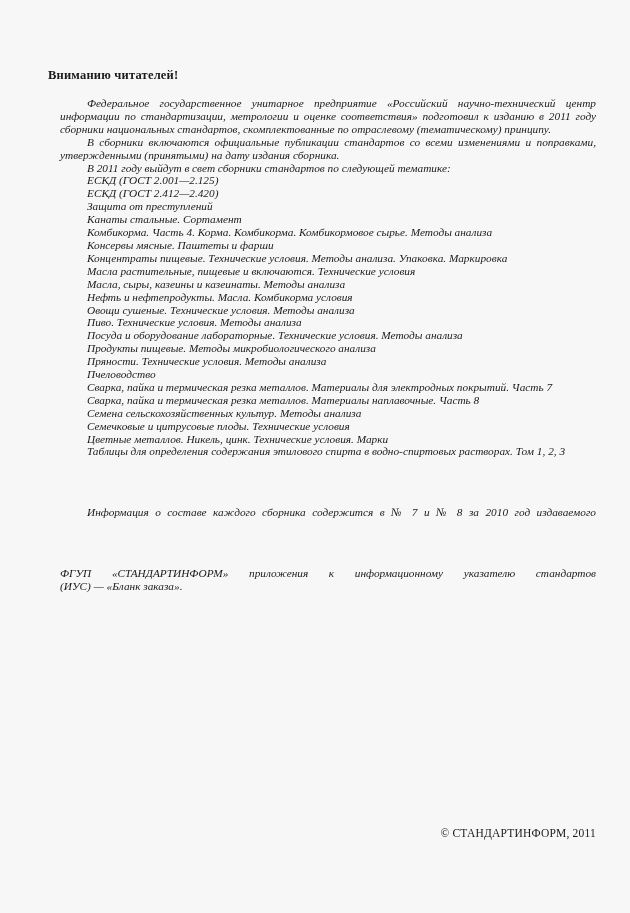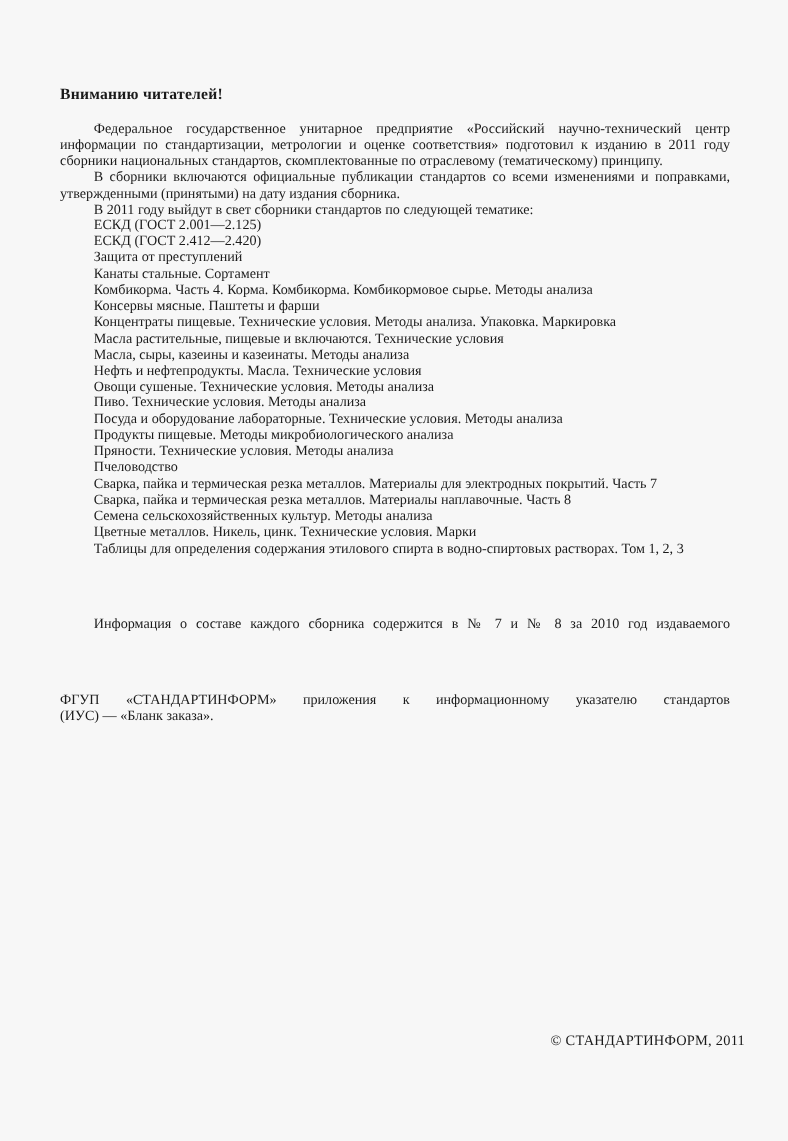--- a/index.html
+++ b/index.html
@@ -18,23 +18,24 @@
   }
   .title {
     position: absolute;
     top: 68px; left: 0; width: 536px;
     font-weight: bold;
     font-size: 12.5px;
     letter-spacing: 0.2px;
   }
   .body {
     position: absolute;
-    top: 97px; left: 0; width: 536px;
+    top: 97px; left: 12px; width: 536px;
     font-size: 11.3px;
     line-height: 12.9px;
+    font-style: italic;
   }
   .p {
     margin: 0;
     text-indent: 27px;
     text-align: justify;
   }
   .p.last-left { text-align-last: left; }
   .p.full { text-align-last: justify; margin-top: 48px; }
   .item {
     margin: 0;
@@ -62,30 +63,31 @@
     <div>
       <p class="item">ЕСКД (ГОСТ 2.001—2.125)</p>
       <p class="item">ЕСКД (ГОСТ 2.412—2.420)</p>
       <p class="item">Защита от преступлений</p>
       <p class="item">Канаты стальные. Сортамент</p>
       <p class="item">Комбикорма. Часть 4. Корма. Комбикорма. Комбикормовое сырье. Методы анализа</p>
       <p class="item">Консервы мясные. Паштеты и фарши</p>
       <p class="item">Концентраты пищевые. Технические условия. Методы анализа. Упаковка. Маркировка</p>
       <p class="item">Масла растительные, пищевые и включаются. Технические условия</p>
       <p class="item">Масла, сыры, казеины и казеинаты. Методы анализа</p>
-      <p class="item">Нефть и нефтепродукты. Масла. Технические условия</p>
+      <p class="item">Нефть и нефтепродукты. Масла. Комбикорма условия</p>
       <p class="item">Овощи сушеные. Технические условия. Методы анализа</p>
       <p class="item">Пиво. Технические условия. Методы анализа</p>
       <p class="item">Посуда и оборудование лабораторные. Технические условия. Методы анализа</p>
       <p class="item">Продукты пищевые. Методы микробиологического анализа</p>
       <p class="item">Пряности. Технические условия. Методы анализа</p>
       <p class="item">Пчеловодство</p>
       <p class="item">Сварка, пайка и термическая резка металлов. Материалы для электродных покрытий. Часть 7</p>
       <p class="item">Сварка, пайка и термическая резка металлов. Материалы наплавочные. Часть 8</p>
       <p class="item">Семена сельскохозяйственных культур. Методы анализа</p>
+      <p class="item">Семечковые и цитрусовые плоды. Технические условия</p>
       <p class="item">Цветные металлов. Никель, цинк. Технические условия. Марки</p>
       <p class="item">Таблицы для определения содержания этилового спирта в водно-спиртовых растворах. Том 1, 2, 3</p>
     </div>
 
     <div>
       <p class="p full">Информация о составе каждого сборника содержится в № 7 и № 8 за 2010 год издаваемого</p>
       <p class="p full" style="text-indent:0">ФГУП «СТАНДАРТИНФОРМ» приложения к информационному указателю стандартов</p>
       <p class="p last-left" style="text-indent:0">(ИУС) — «Бланк заказа».</p>
     </div>
   </div>

